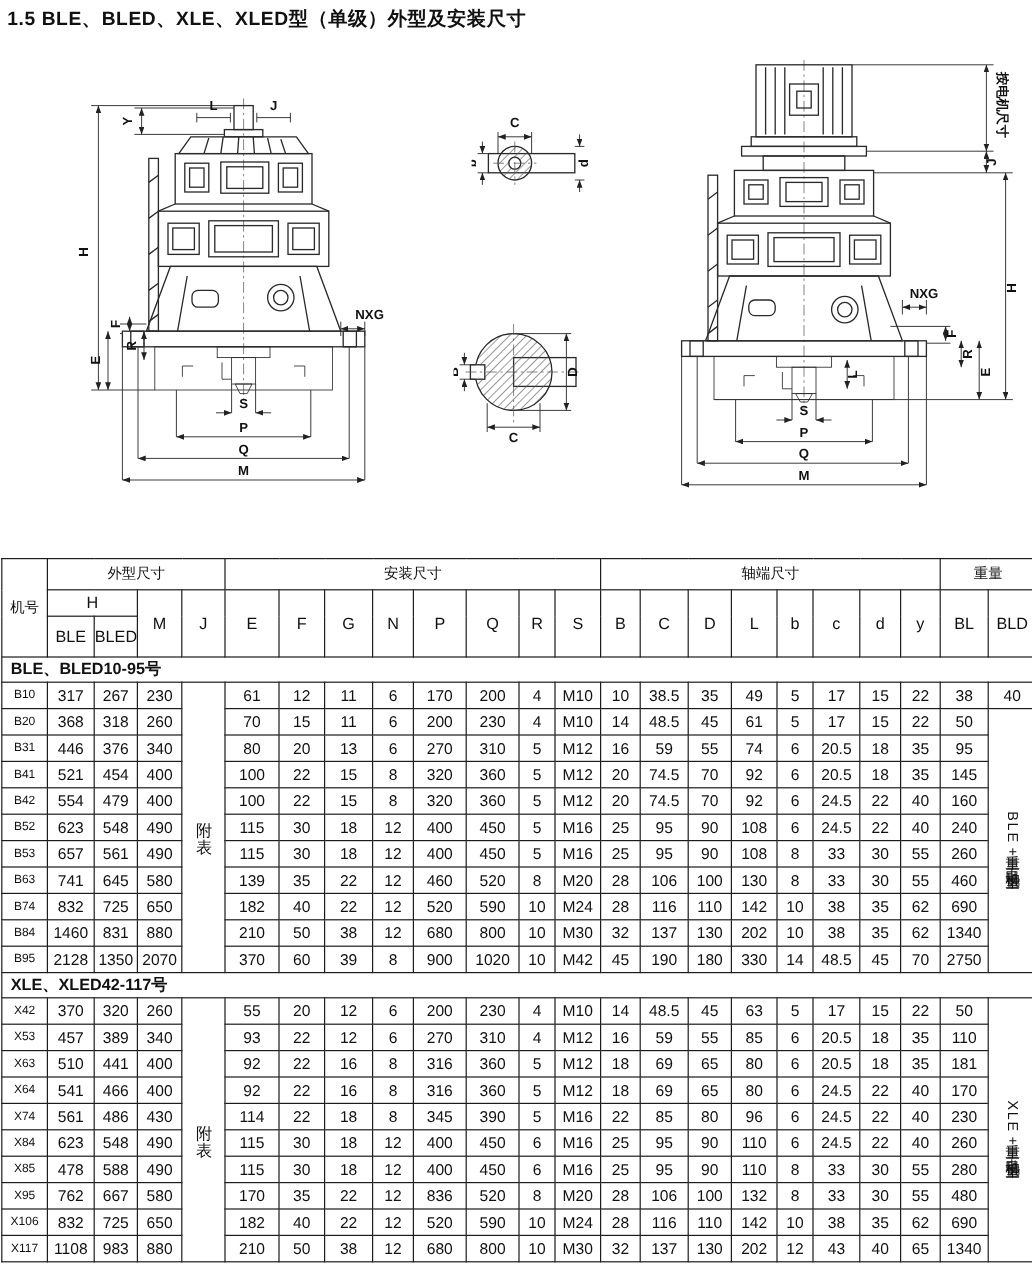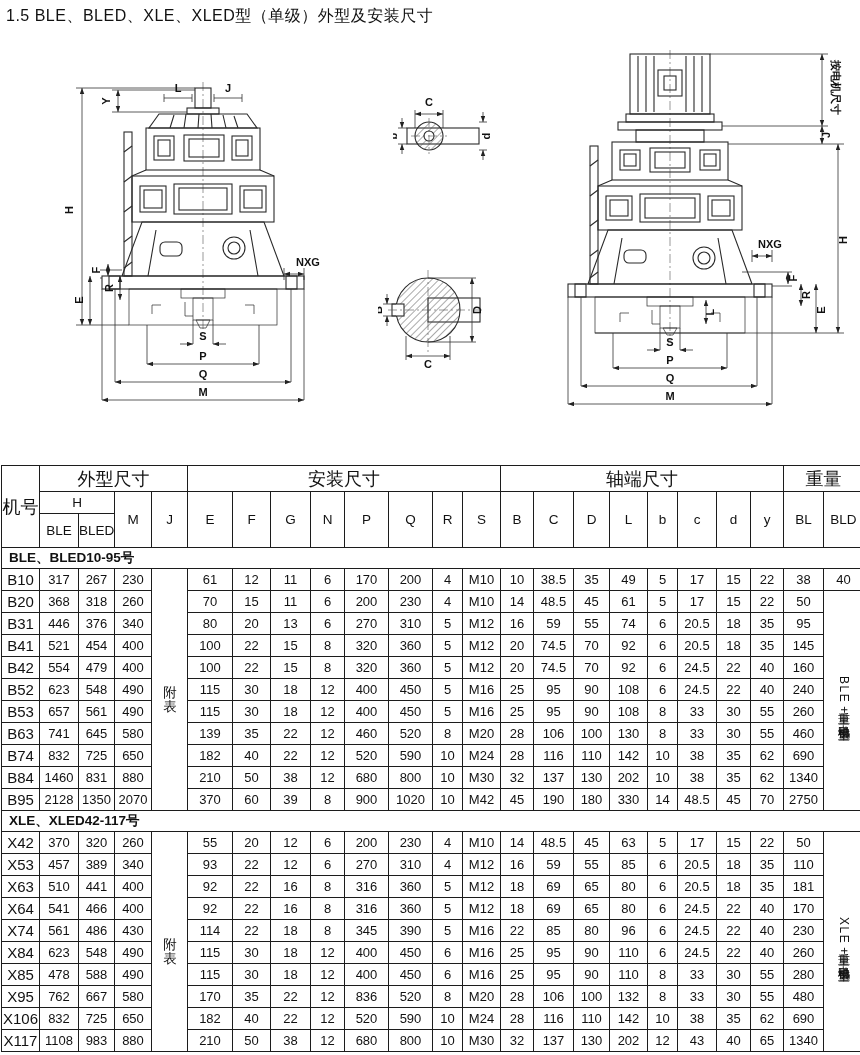--- a/index.html
+++ b/index.html
@@ -1,29 +1,29 @@
 <!DOCTYPE html>
 <html><head>
 <meta charset="utf-8">
 <style>
   html,body{margin:0;padding:0;background:#fff;}
   body{width:860px;height:1055px;position:relative;font-family:"Liberation Sans",sans-serif;color:#111;overflow:hidden;}
-  .page-title{position:absolute;top:6px;left:6px;font-size:16px;font-weight:normal;letter-spacing:.5px;white-space:nowrap;}
+  .page-title{position:absolute;top:6px;left:6px;font-size:16px;font-weight:bold;letter-spacing:.5px;white-space:nowrap;}
   svg{position:absolute;}
   svg text{font-family:"Liberation Sans",sans-serif;font-size:11px;font-weight:bold;fill:#111;}
   svg .body-ln{stroke:#2a2a2a;fill:none;stroke-width:1.1;}
   svg .thin{stroke:#2a2a2a;fill:none;stroke-width:.7;}
   svg .dim{stroke:#333;fill:none;stroke-width:.8;}
   svg .cl{stroke:#555;fill:none;stroke-width:.6;stroke-dasharray:9 3 2 3;}
   table{position:absolute;top:465px;left:1px;width:858px;border-collapse:collapse;table-layout:fixed;font-size:13px;}
   th,td{border:1px solid #1c1c1c;text-align:center;vertical-align:middle;padding:0;font-weight:normal;overflow:hidden;}
   thead th{font-size:13.5px;}
-  thead .grp{font-size:18px;height:25px;}
+  thead .grp{font-size:12px;height:25px;}
   tbody td{height:21px;}
-  td.machine{font-size:15px;}
+  td.machine{font-size:10px;}
   td.section-label{text-align:left;padding-left:7px;font-weight:bold;font-size:13.5px;height:20px;}
   .vspan{writing-mode:vertical-rl;text-orientation:mixed;display:inline-block;margin:0 auto;}
   td.j-note .vspan{letter-spacing:13px;font-size:13.5px;}
   td.w-note .vspan{letter-spacing:1.5px;font-size:12px;}
 </style>
 </head>
 <body>
 
 <div class="page-title">1.5 BLE、BLED、XLE、XLED型（单级）外型及安装尺寸</div>
 

